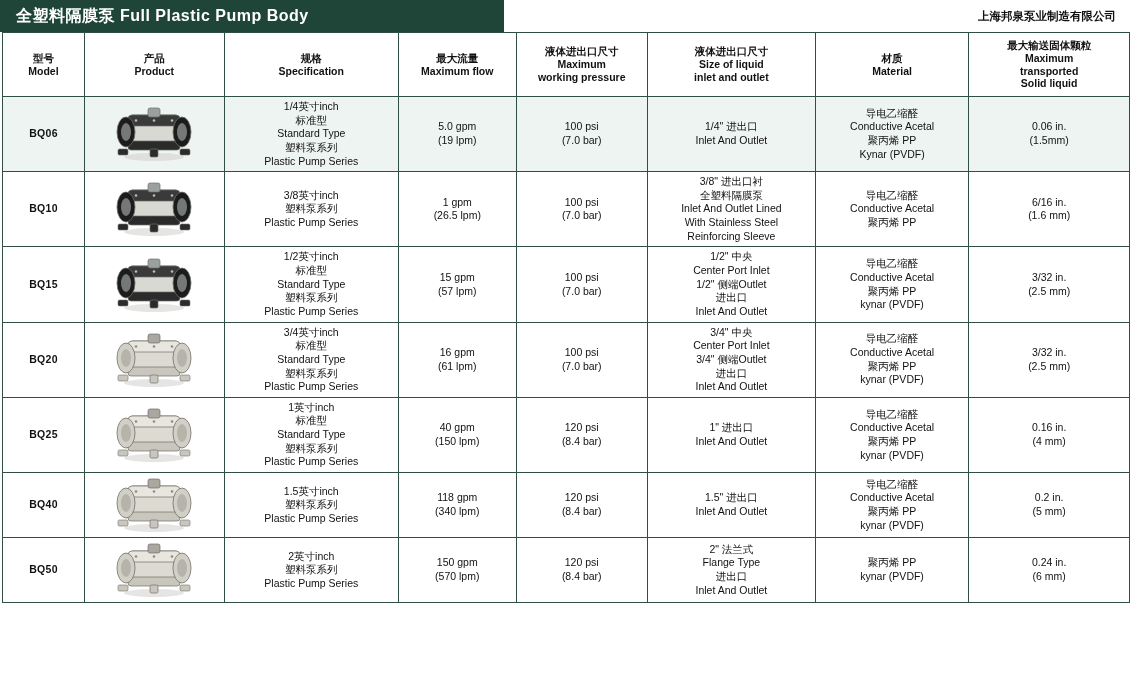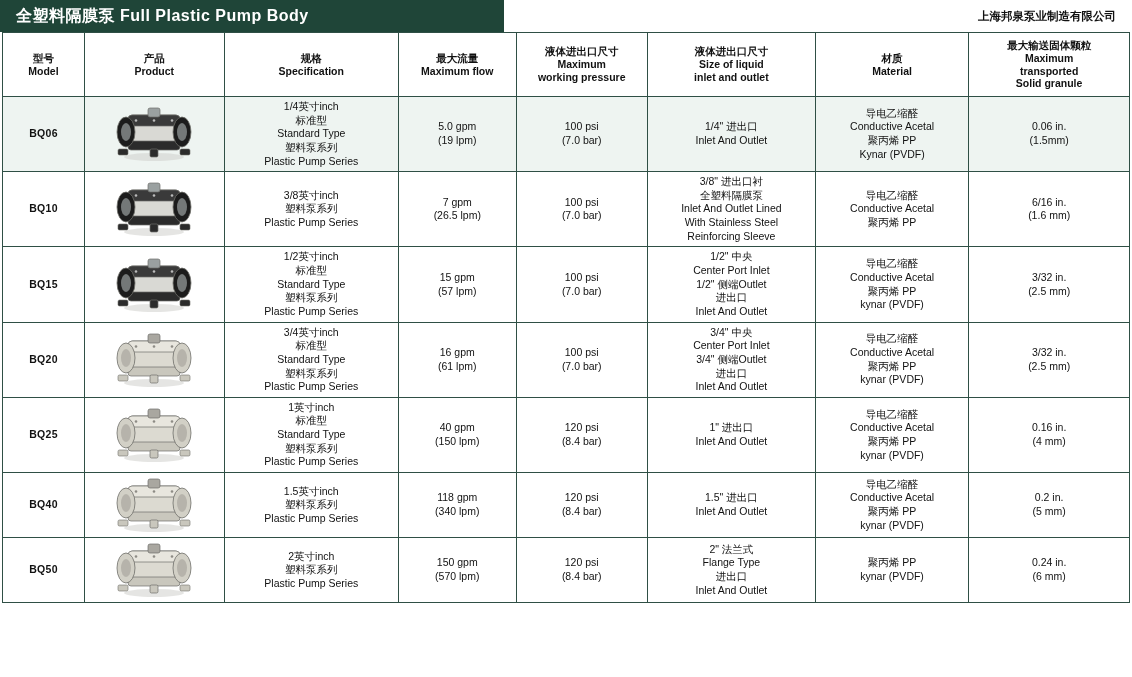--- a/index.html
+++ b/index.html
@@ -151,21 +151,21 @@
             <div class="en">inlet and outlet</div>
           </th>
           <th>
             <div class="cn">材质</div>
             <div class="en">Material</div>
           </th>
           <th>
             <div class="cn">最大输送固体颗粒</div>
             <div class="en">Maximum</div>
             <div class="en">transported</div>
-            <div class="en">Solid granule</div>
+            <div class="en">Solid liquid</div>
           </th>
         </tr>
     </thead>
     <tbody id="table-body">
         <tr class="shaded">
           <td class="model">BQ06</td>
           <td class="product-cell">
             <div class="pump">
   <svg width="96" height="58" viewBox="0 0 96 58" xmlns="http://www.w3.org/2000/svg">
     <ellipse cx="48" cy="52" rx="30" ry="4" fill="#cfcfcc" opacity="0.55"></ellipse>
@@ -238,21 +238,21 @@
     <circle cx="66" cy="15.5" r="1.3" fill="#bbb"></circle>
   </svg>
             </div>
           </td>
           <td class="lines">
             <div>3/8英寸inch</div>
             <div>塑料泵系列</div>
             <div>Plastic Pump Series</div>
           </td>
           <td class="lines">
-            <div>7 gpm</div>
+            <div>1 gpm</div>
             <div>(26.5 lpm)</div>
           </td>
           <td class="lines">
             <div>100 psi</div>
             <div>(7.0 bar)</div>
           </td>
           <td class="lines">
             <div>3/8" 进出口衬</div>
             <div>全塑料隔膜泵</div>
             <div>Inlet And Outlet Lined</div>

